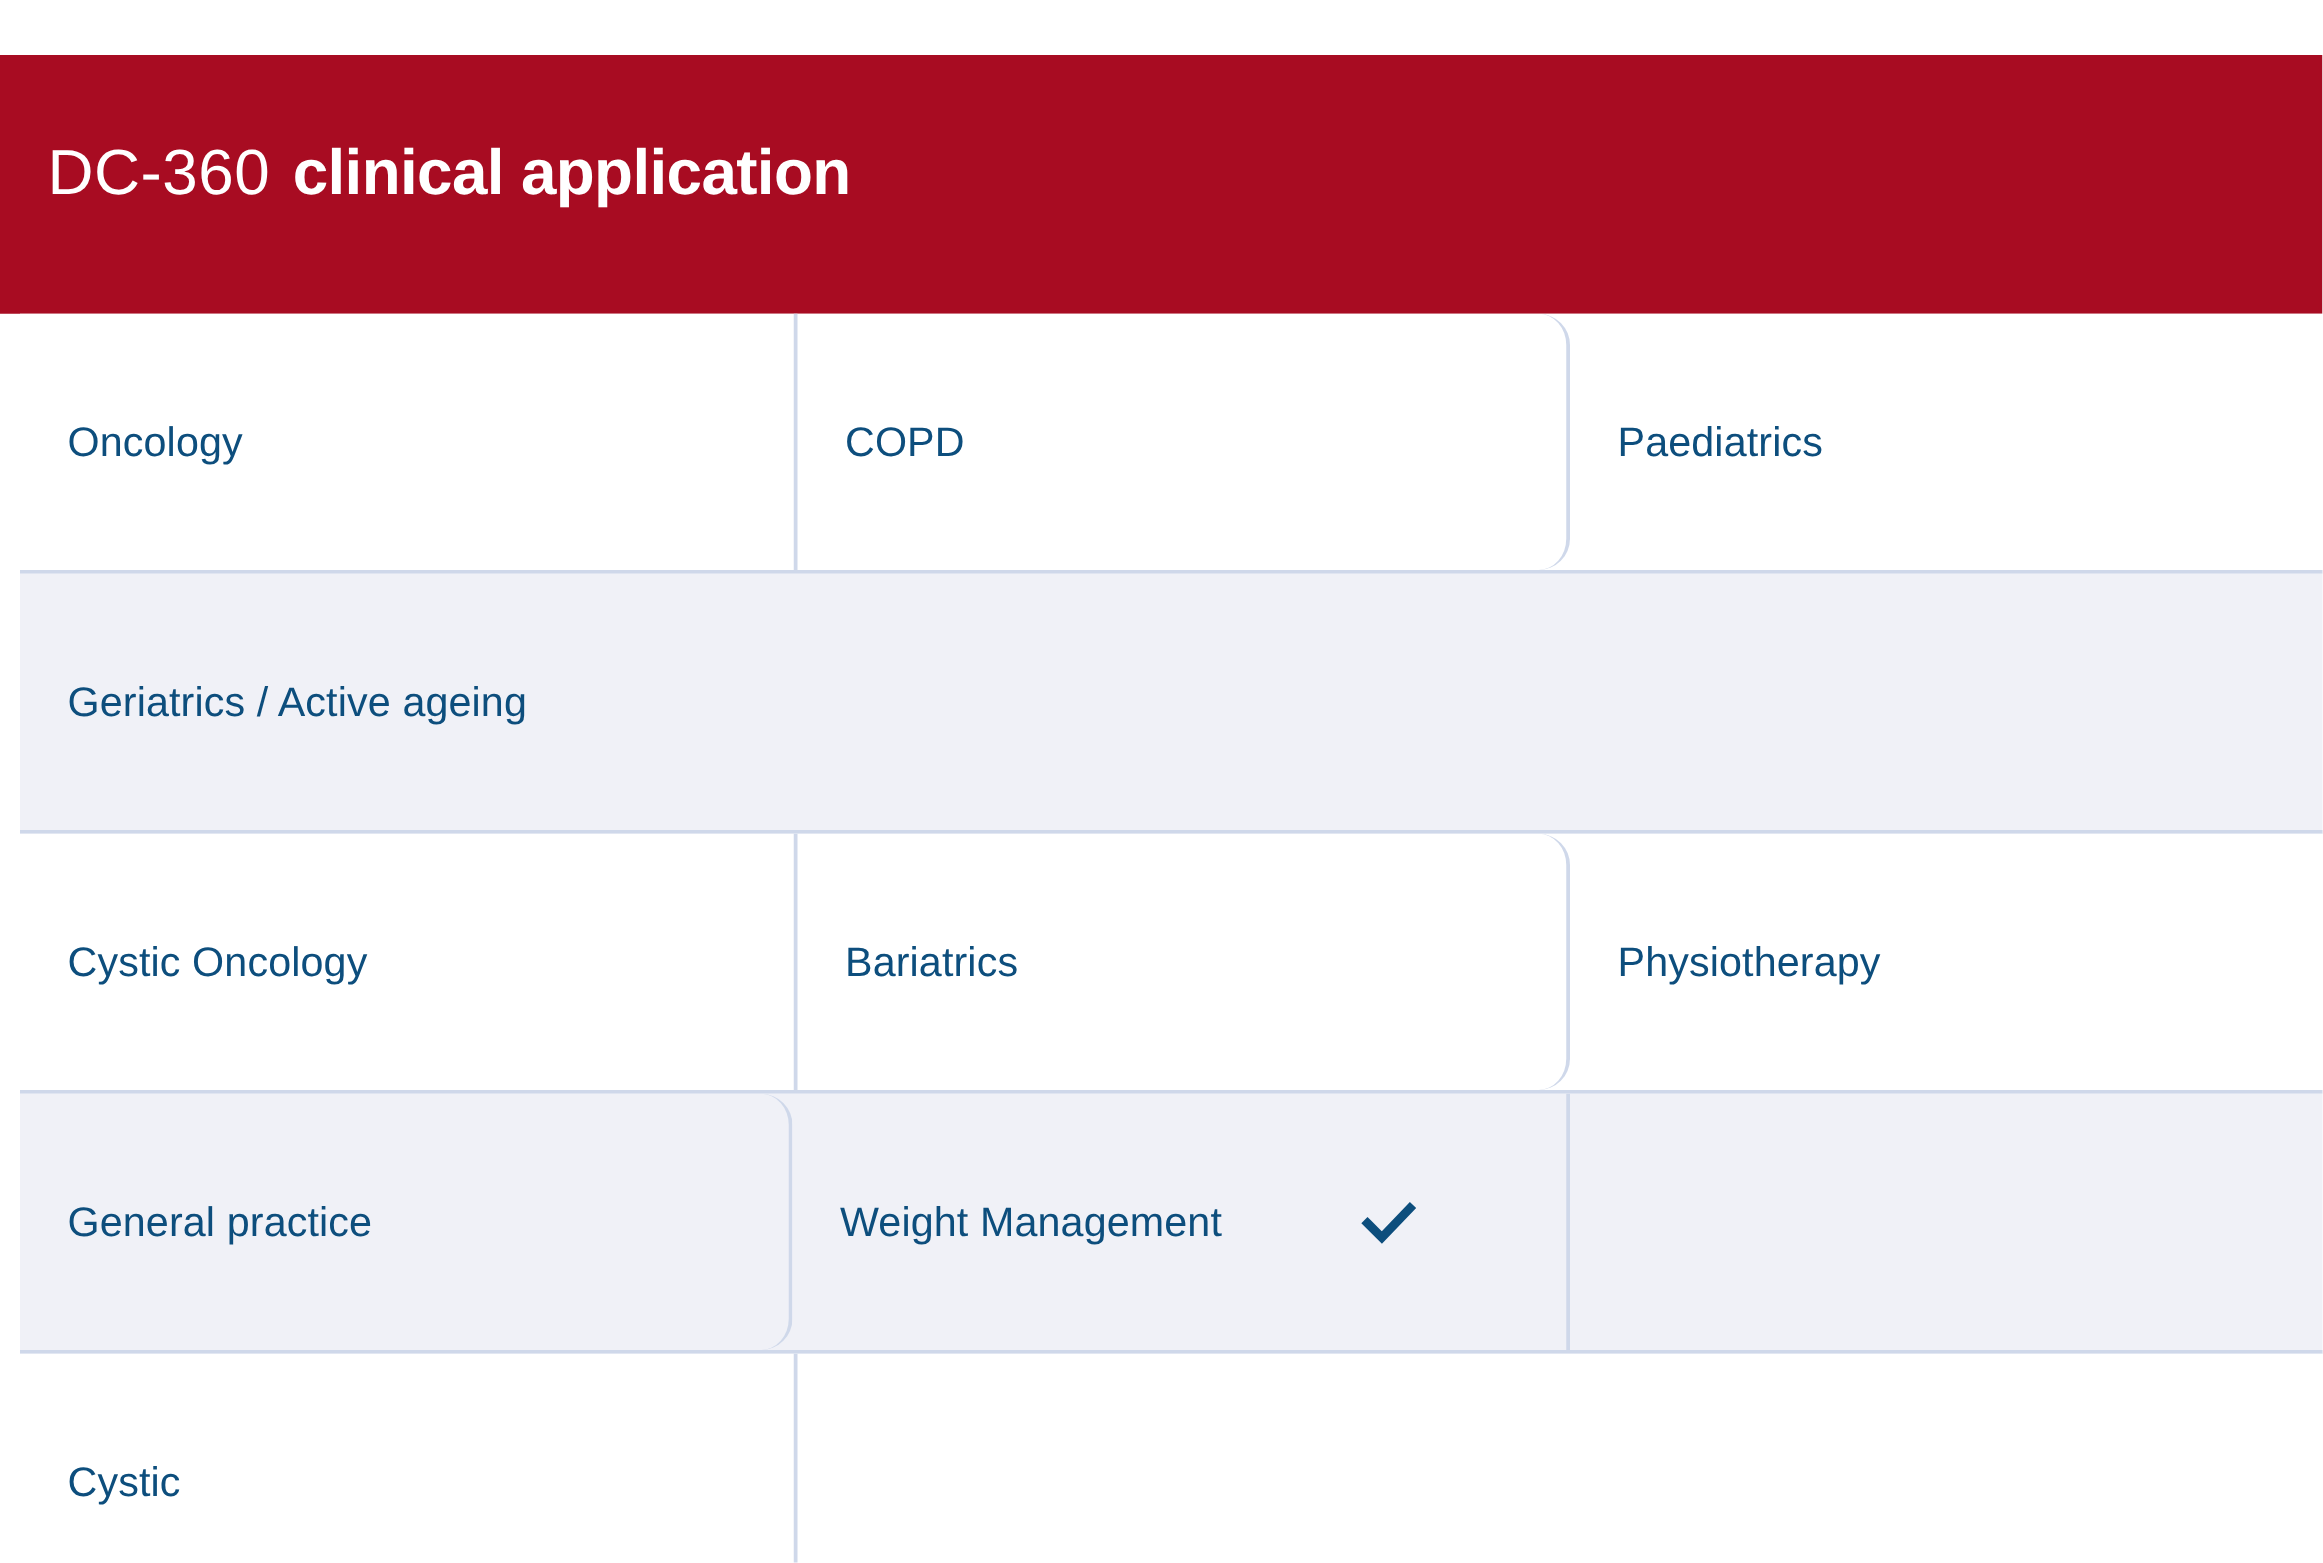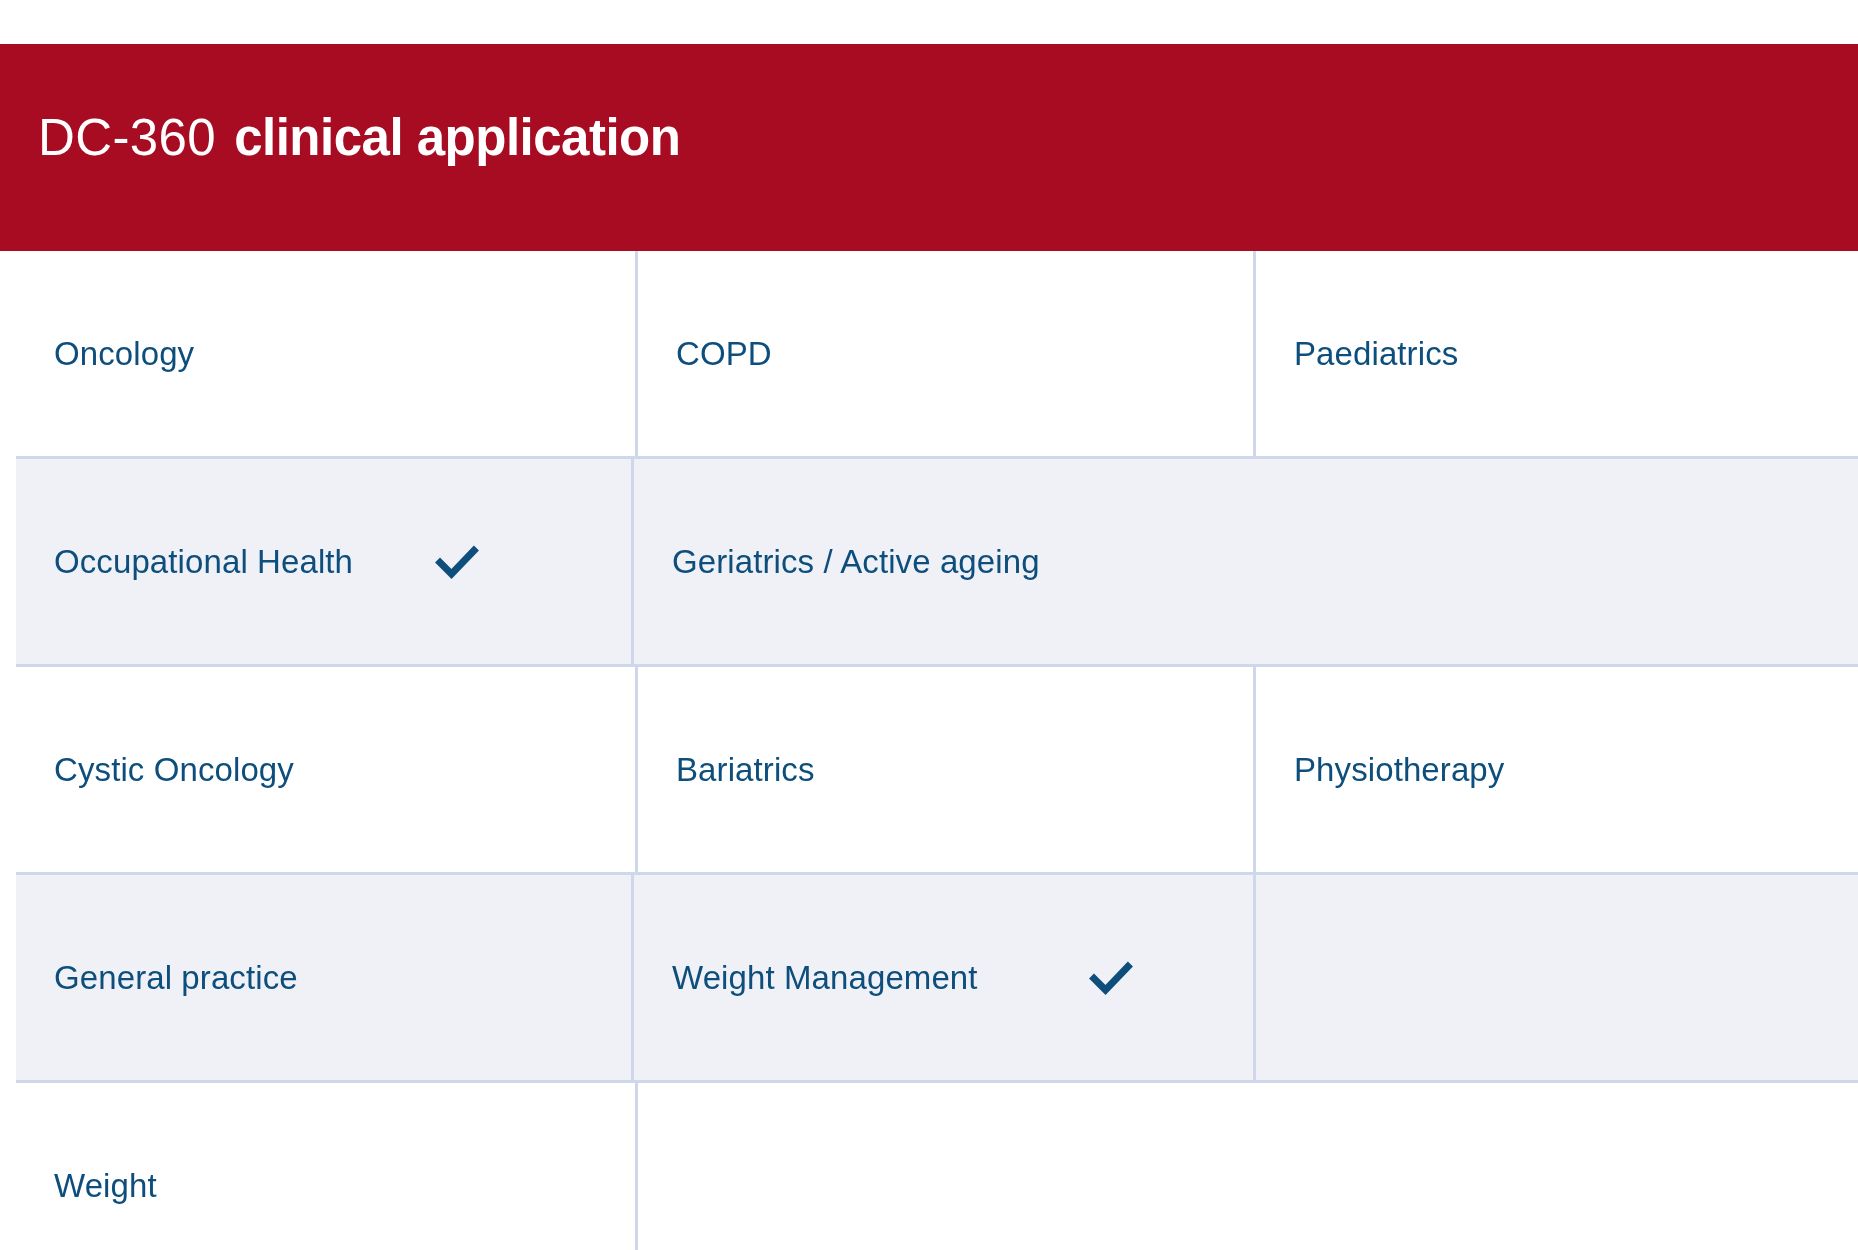--- a/index.html
+++ b/index.html
@@ -78,21 +78,21 @@
   .cell {
     position: relative;
     box-sizing: border-box;
     display: flex;
     align-items: center;
     padding-left: 38px;
     padding-right: 24px;
     border-right: 3px solid #CFD8EA;
   }
   .cell.col-0 { width: 622px; }
-  .cell.col-1 { width: 618px; }
+  .cell.col-1 { width: 618px; border-radius: 25px; }
   .cell.col-2 { width: 618px; border-right: none; }
 
   .cell-label {
     color: #0D4E7D;
     font-size: 33px;
     line-height: 40px;
     font-weight: 400;
     letter-spacing: 0.1px;
     white-space: nowrap;
   }
@@ -127,26 +127,20 @@
           <span class="cell-label">Oncology</span>
         </div>
         <div class="cell col-1">
           <span class="cell-label">COPD</span>
         </div>
         <div class="cell col-2">
           <span class="cell-label">Paediatrics</span>
         </div>
       </div>
       <div class="grid-row shaded">
-        <div class="cell col-1">
-          <span class="cell-label">Occupational Health</span>
-          <svg class="check-icon" viewBox="0 0 48 48">
-            <path d="M7 24.5 L18.5 36 L41 12.5" fill="none" stroke="#0D4E7D" stroke-width="7" stroke-linecap="square" stroke-linejoin="miter"></path>
-          </svg>
-        </div>
         <div class="cell col-2">
           <span class="cell-label">Geriatrics / Active ageing</span>
         </div>
       </div>
       <div class="grid-row plain">
         <div class="cell col-0">
           <span class="cell-label">Cystic Oncology</span>
         </div>
         <div class="cell col-1">
           <span class="cell-label">Bariatrics</span>
@@ -162,19 +156,19 @@
         <div class="cell col-0">
           <span class="cell-label">Weight Management</span>
           <svg class="check-icon" viewBox="0 0 48 48">
             <path d="M7 24.5 L18.5 36 L41 12.5" fill="none" stroke="#0D4E7D" stroke-width="7" stroke-linecap="square" stroke-linejoin="miter"></path>
           </svg>
         </div>
         <div class="cell col-2 empty"></div>
       </div>
       <div class="grid-row plain">
         <div class="cell col-0">
-          <span class="cell-label">Weight</span>
+          <span class="cell-label">Cystic</span>
         </div>
         <div class="cell col-2 empty"></div>
       </div>
     </div>
 
 </div>
 
 </body></html>

